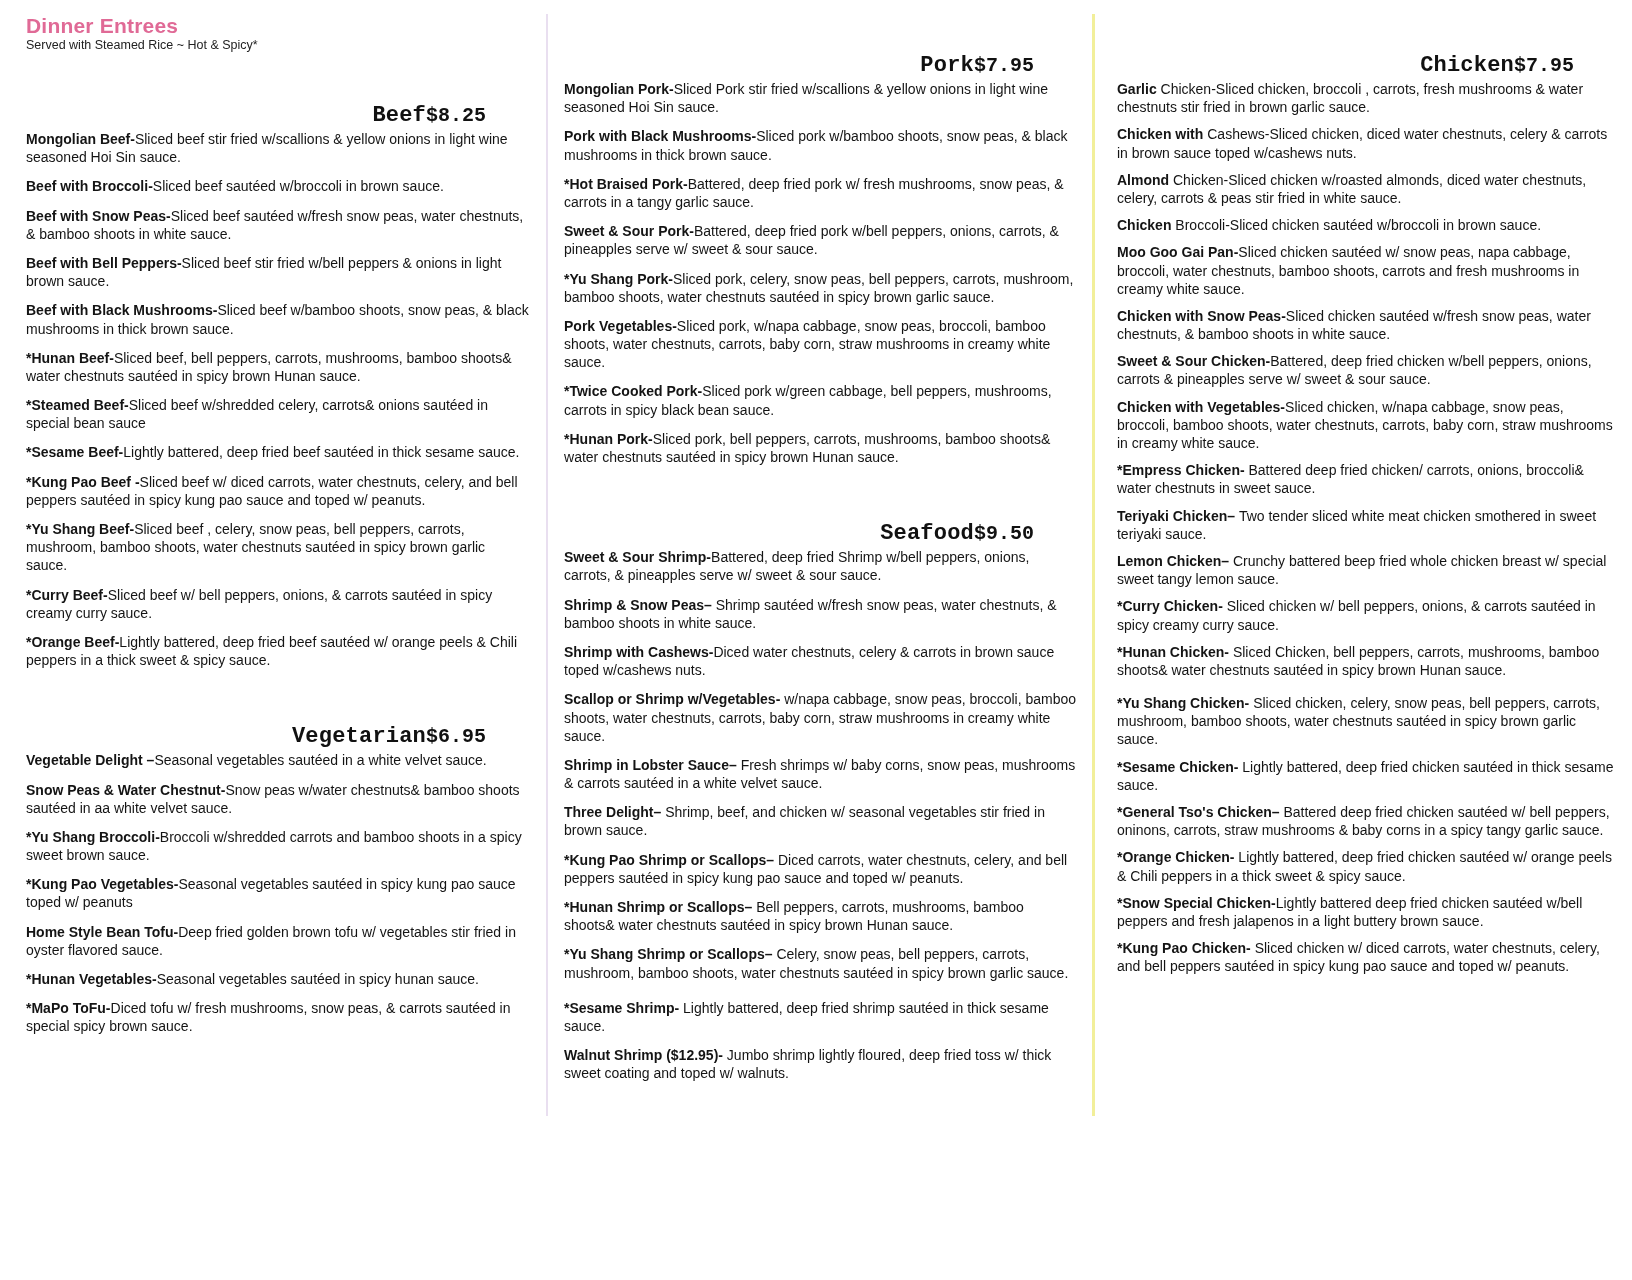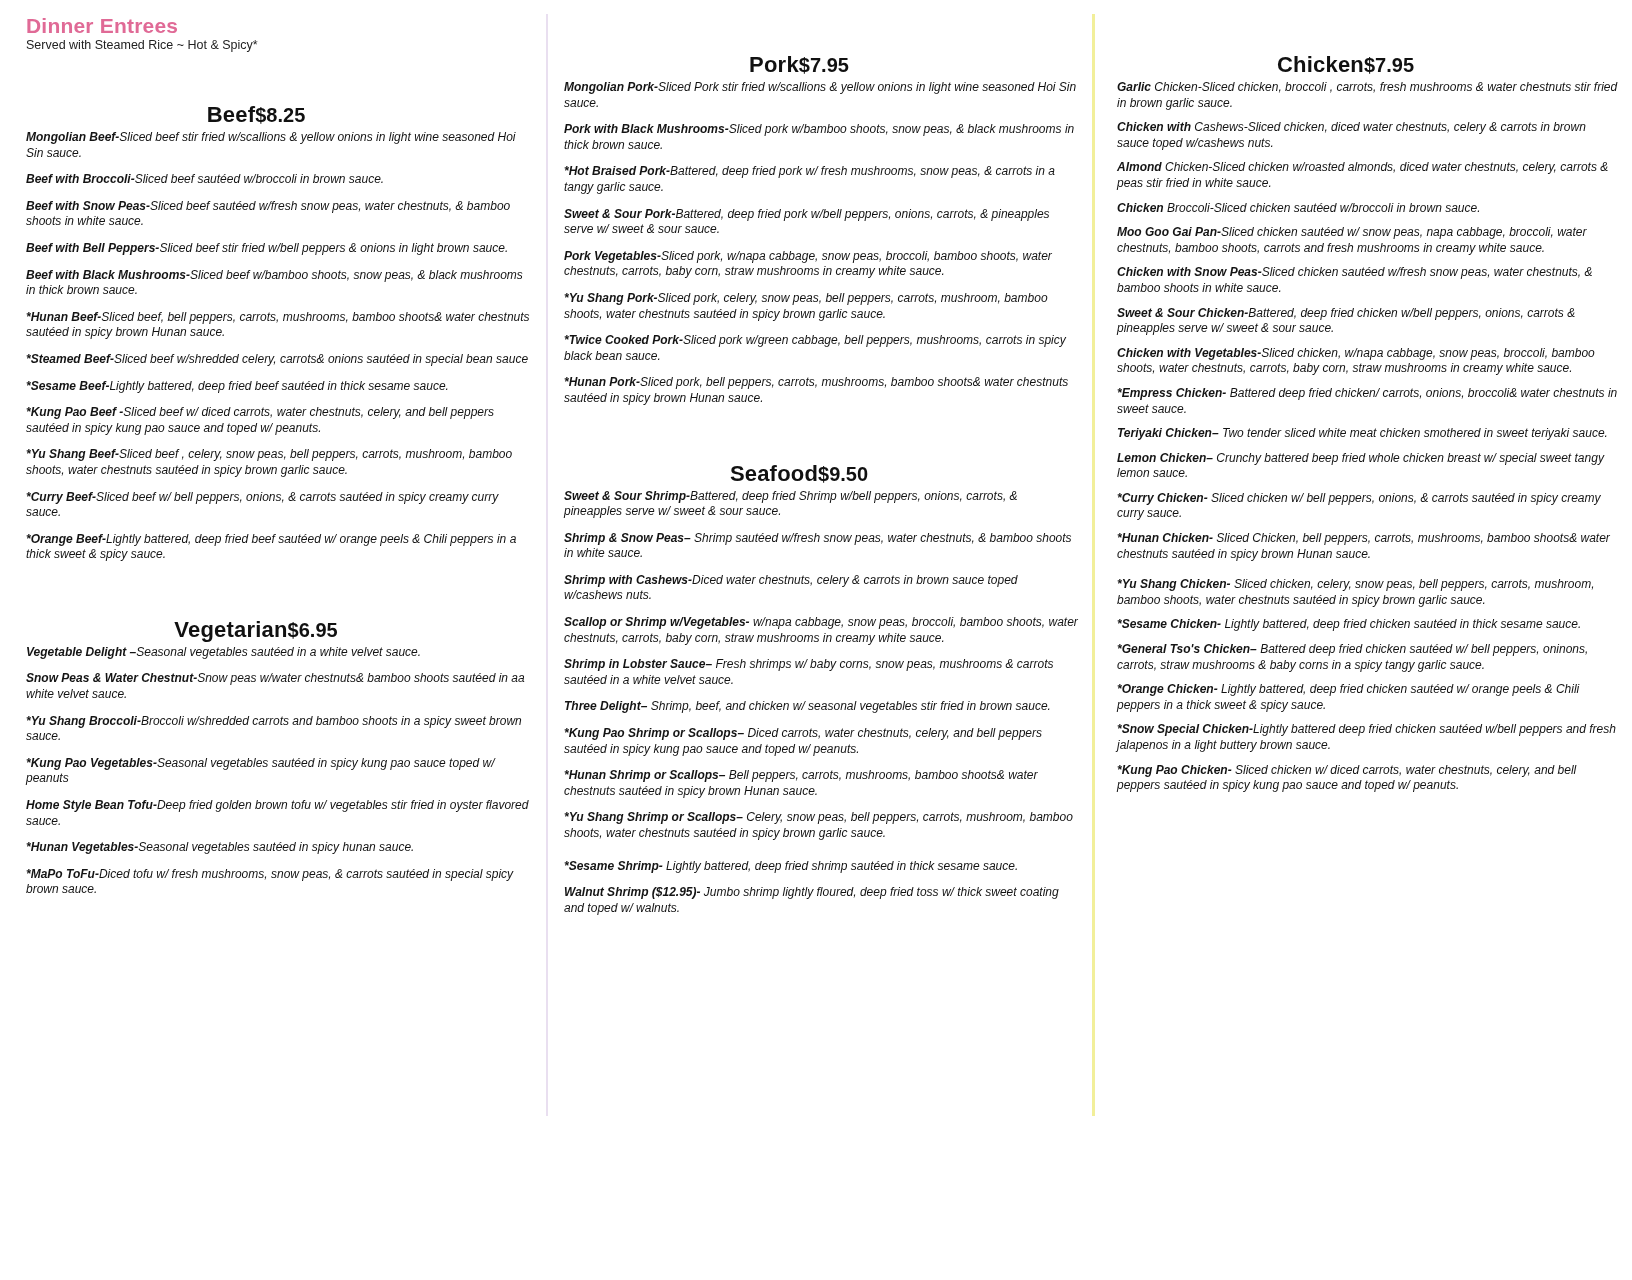--- a/index.html
+++ b/index.html
@@ -37,22 +37,23 @@
     border-left: 2px solid #e9dff0;
   }
   .col-right {
     width: 534px;
     padding: 0 6px 0 22px;
     border-left: 3px solid #f2ef9a;
   }
   .section-head {
     display: flex;
     align-items: baseline;
-    justify-content: center;
+    justify-content: flex-end;
     margin: 0 0 2px 0;
+    font-family: Liberation Mono, monospace;
   }
   .section-title {
     font-size: 22px;
     font-weight: bold;
     letter-spacing: 0.2px;
     color: #111;
   }
   .section-title.pink {
     color: #e06a96;
     font-size: 21px;
@@ -63,26 +64,25 @@
     color: #111;
     padding-right: 44px;
     margin-top: 40px;
   }
   .section-sub {
     font-size: 12.5px;
     color: #222;
     margin: 0 0 12px 0;
   }
   .item {
-    font-size: 12px;
+    font-size: 14px;
     line-height: 1.30;
     margin: 0 0 11px 0;
     text-align: left;
     color: #141414;
-    font-style: italic;
   }
   .item b {
     font-weight: bold;
   }
   .spacer-sm { height: 6px; }
   .head-gap { margin-top: 16px; }
   .tight { margin-bottom: 9px; }
 </style>
 </head>
 <body>
@@ -133,22 +133,22 @@
 
     <div class="section-head">
       <div class="section-title">Pork</div>
       <div class="section-price">$7.95</div>
     </div>
     <div>
       <p class="item"><b>Mongolian Pork-</b><span>Sliced Pork stir fried w/scallions &amp; yellow onions in light wine seasoned Hoi Sin sauce.</span></p>
       <p class="item"><b>Pork with Black Mushrooms-</b><span>Sliced pork w/bamboo shoots, snow peas, &amp; black mushrooms in thick brown sauce.</span></p>
       <p class="item"><b>*Hot Braised Pork-</b><span>Battered, deep fried pork w/ fresh mushrooms, snow peas, &amp; carrots in a tangy garlic sauce.</span></p>
       <p class="item"><b>Sweet &amp; Sour Pork-</b><span>Battered, deep fried pork w/bell peppers, onions, carrots, &amp; pineapples serve w/ sweet &amp; sour sauce.</span></p>
+      <p class="item"><b>*Yu Shang Pork-</b><span>Sliced pork, celery, snow peas, bell peppers, carrots, mushroom, bamboo shoots, water chestnuts  sautéed in spicy brown garlic sauce.</span></p>
       <p class="item"><b>Pork Vegetables-</b><span>Sliced pork, w/napa cabbage, snow peas, broccoli, bamboo shoots, water chestnuts, carrots, baby corn, straw mushrooms in creamy white sauce.</span></p>
-      <p class="item"><b>*Yu Shang Pork-</b><span>Sliced pork, celery, snow peas, bell peppers, carrots, mushroom, bamboo shoots, water chestnuts  sautéed in spicy brown garlic sauce.</span></p>
       <p class="item"><b>*Twice Cooked Pork-</b><span>Sliced pork w/green cabbage, bell peppers, mushrooms, carrots in spicy black bean sauce.</span></p>
       <p class="item"><b>*Hunan Pork-</b><span>Sliced pork, bell peppers, carrots, mushrooms, bamboo shoots&amp; water chestnuts sautéed in spicy brown Hunan sauce.</span></p>
     </div>
 
     <div class="section-head head-gap">
       <div class="section-title">Seafood</div>
       <div class="section-price">$9.50</div>
     </div>
     <div>
       <p class="item"><b>Sweet &amp; Sour Shrimp-</b><span>Battered, deep fried Shrimp w/bell peppers, onions, carrots, &amp; pineapples serve w/ sweet &amp; sour sauce.</span></p>

